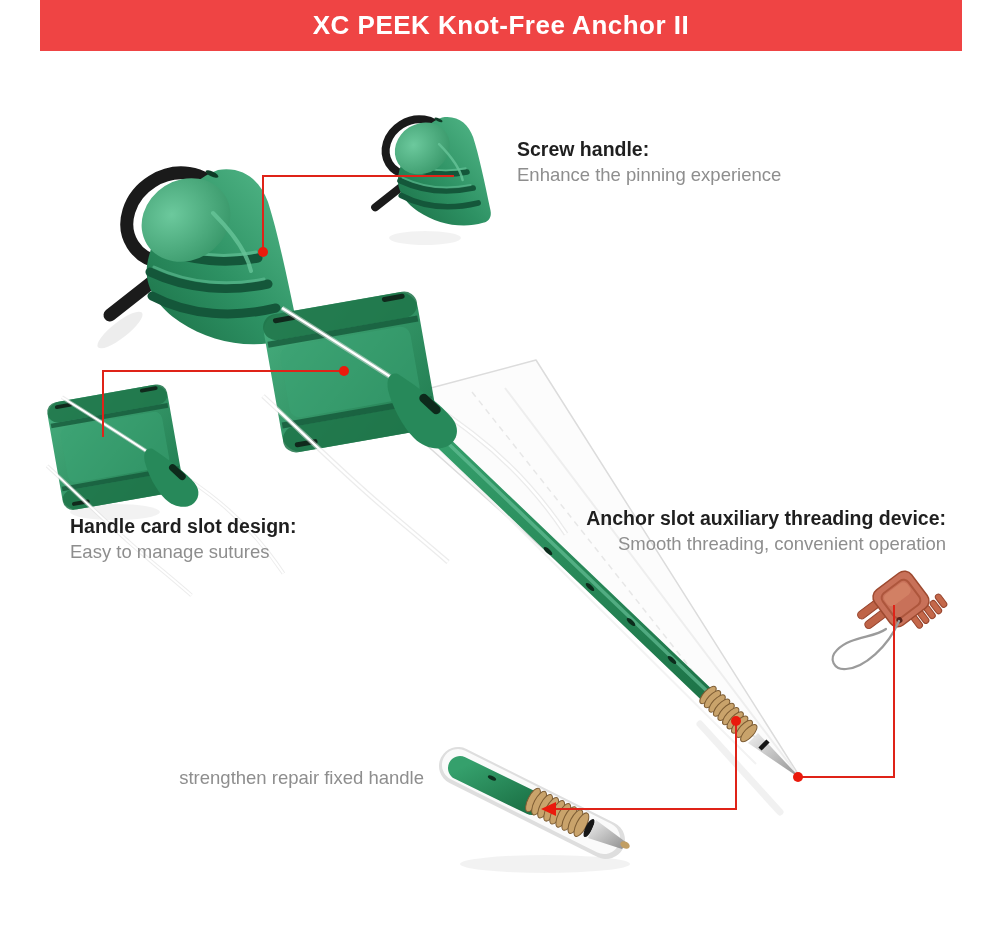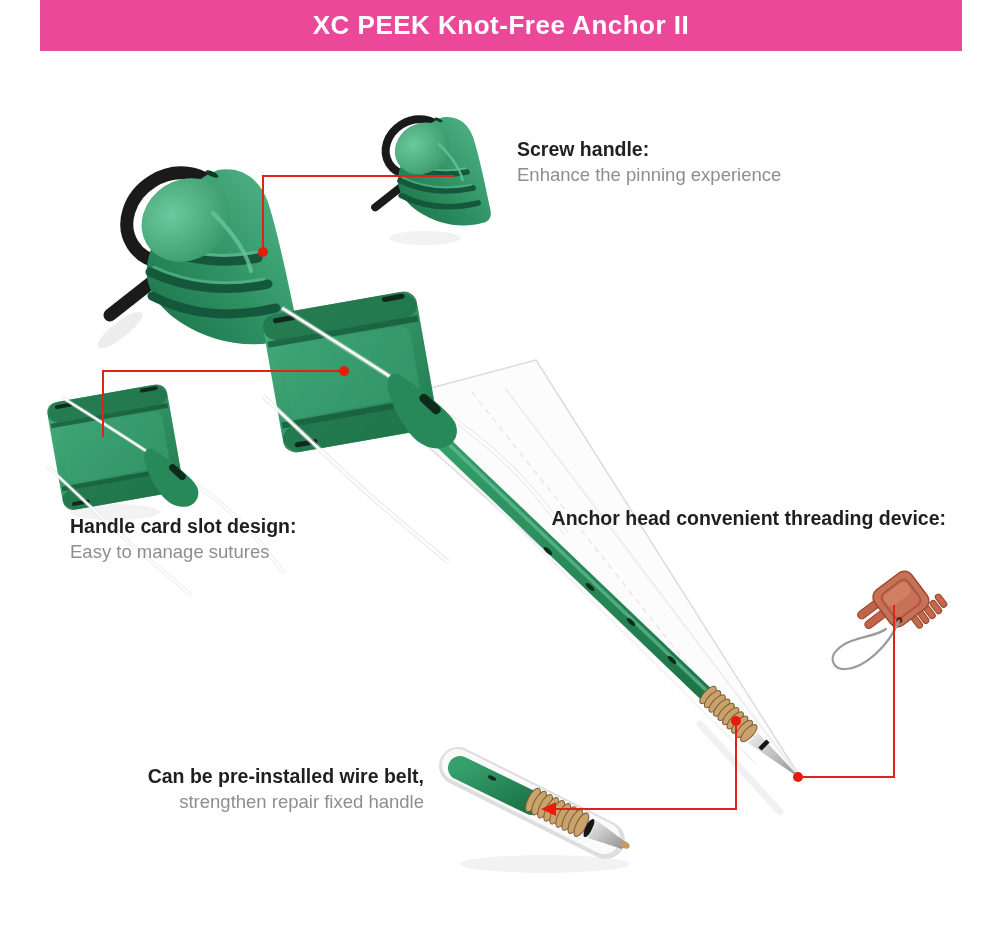--- a/index.html
+++ b/index.html
@@ -2,21 +2,21 @@
 <html><head>
 <meta charset="utf-8">
 <style>
   html,body{margin:0;padding:0;background:#fff;}
   .canvas{
     position:relative;width:1000px;height:938px;background:#ffffff;overflow:hidden;
     font-family:"Liberation Sans", sans-serif;
   }
   .banner{
     position:absolute;left:40px;top:0;width:922px;height:51px;
-    background:#ec4899;display:flex;align-items:center;justify-content:center;
+    background:#ef4444;display:flex;align-items:center;justify-content:center;
   }
   .banner h1{
     margin:0;color:#ffffff;font-size:26px;font-weight:700;letter-spacing:.5px;
     font-family:"Liberation Sans", sans-serif;
   }
   svg.illustration{position:absolute;left:0;top:0;width:1000px;height:938px;}
   .callout{position:absolute;line-height:24px;white-space:nowrap;}
   .callout .t{font-size:19.5px;font-weight:700;color:#1f1f1f;}
   .callout .s{font-size:18.5px;font-weight:400;color:#8e8e8e;margin-top:2px;}
   .align-right{text-align:right;}
@@ -199,21 +199,21 @@
     <div class="t">Handle card slot design:</div>
     <div class="s">Easy to manage sutures</div>
   </div>
 
   <div class="callout" style="left:517px;top:137px;">
     <div class="t">Screw handle:</div>
     <div class="s">Enhance the pinning experience</div>
   </div>
 
   <div class="callout align-right" style="right:54px;top:506px;">
-    <div class="t">Anchor head convenient threading device:</div>
+    <div class="t">Anchor slot auxiliary threading device:</div>
+    <div class="s">Smooth threading, convenient operation</div>
   </div>
 
   <div class="callout align-right" style="right:576px;top:764px;">
-    <div class="t">Can be pre-installed wire belt,</div>
     <div class="s">strengthen repair fixed handle</div>
   </div>
 
 </div>
 
 </body></html>

